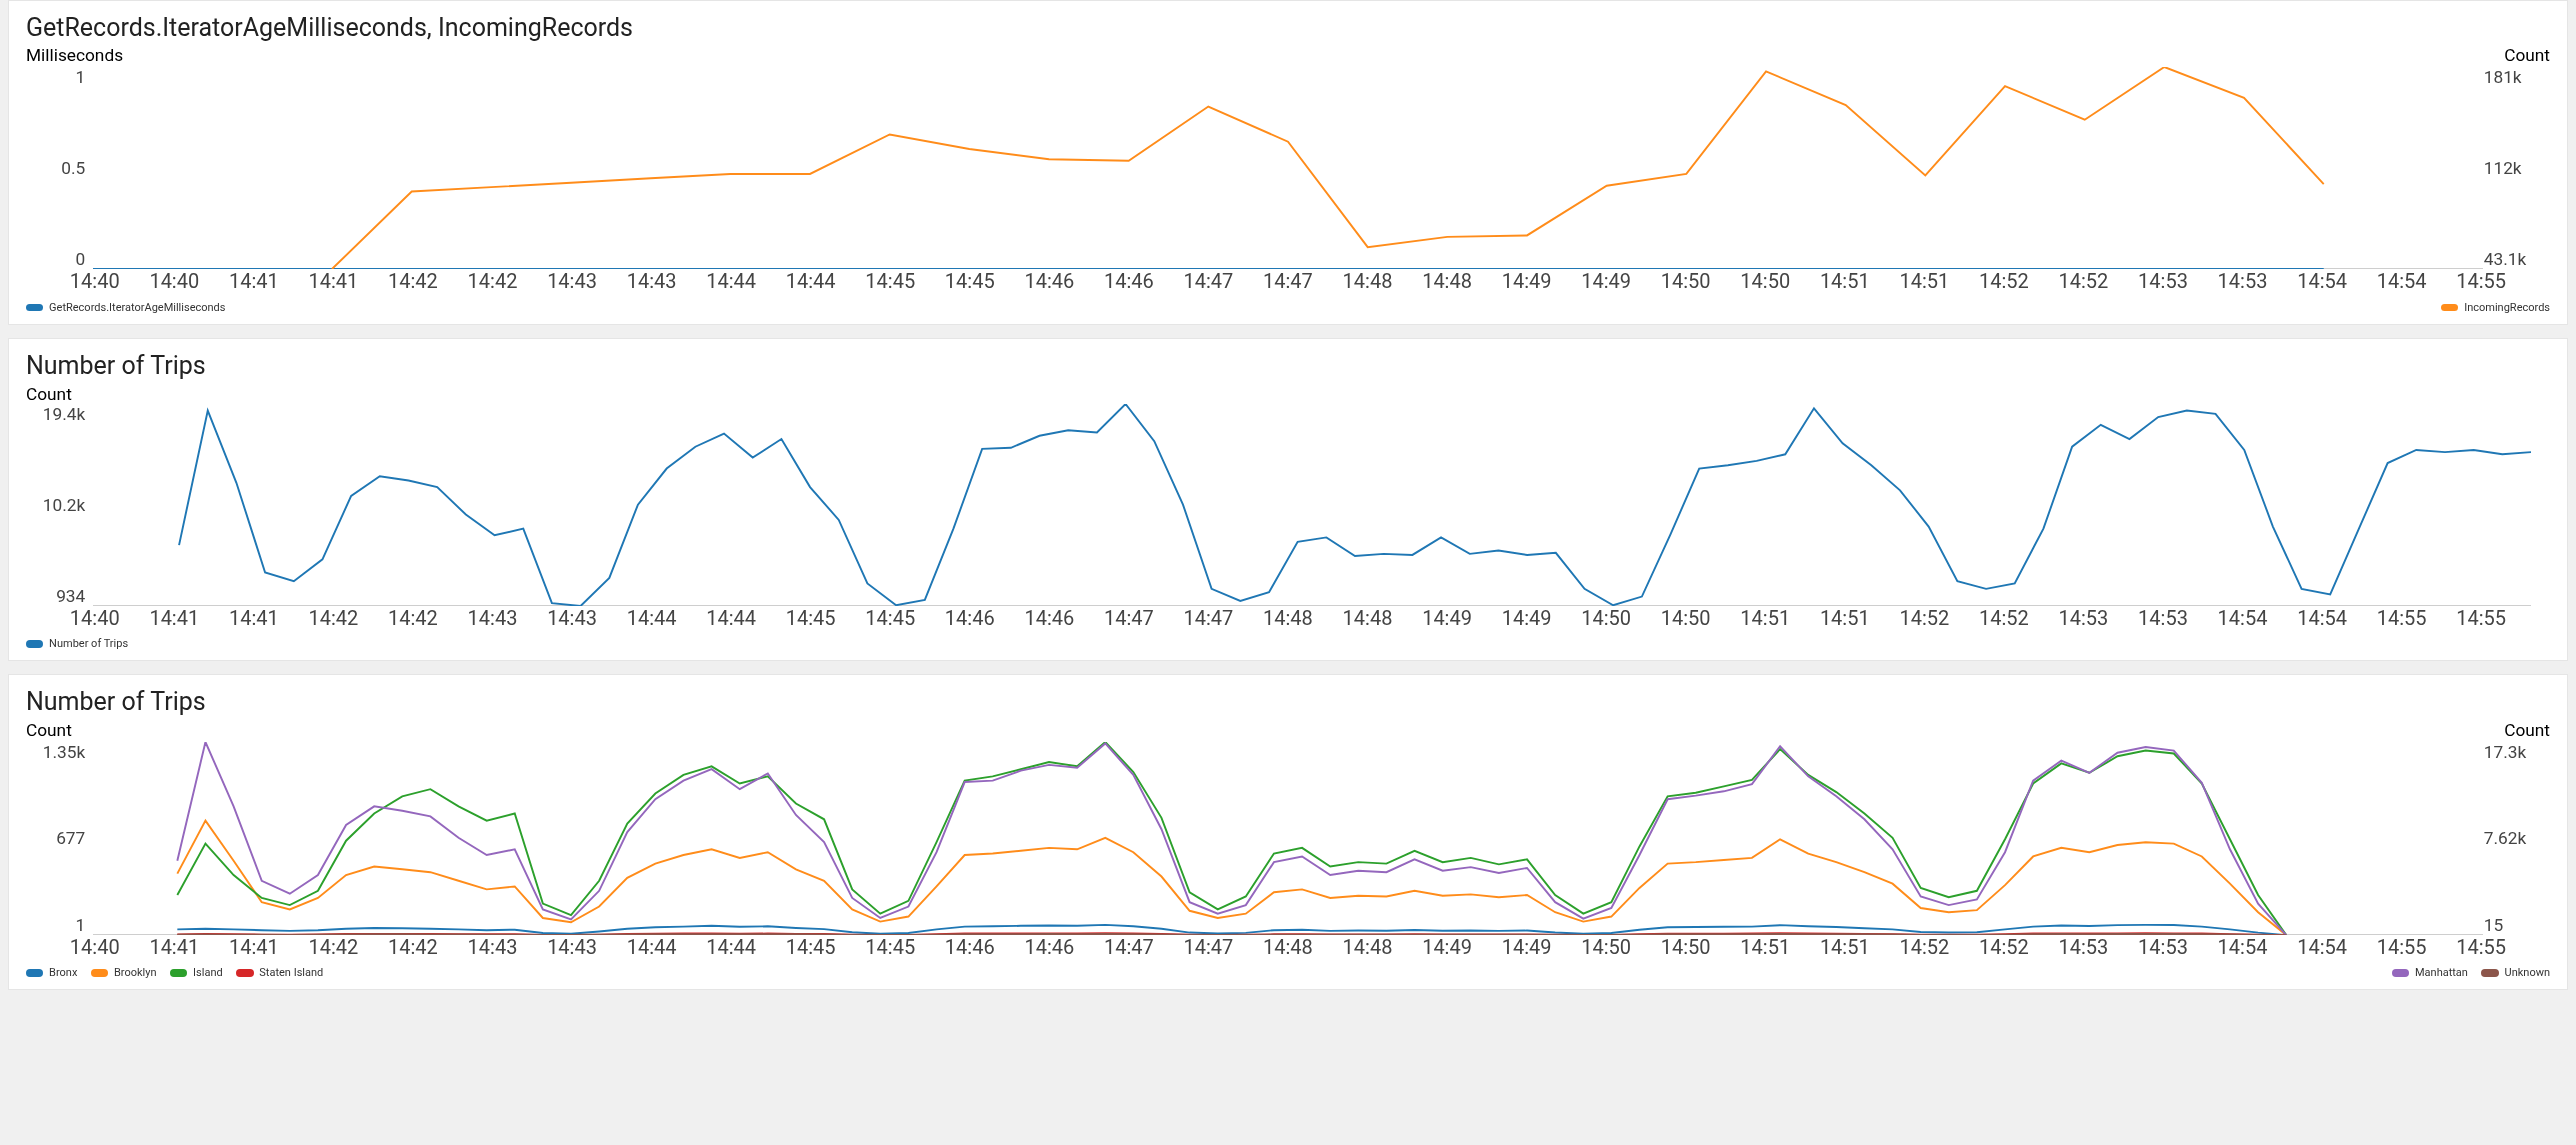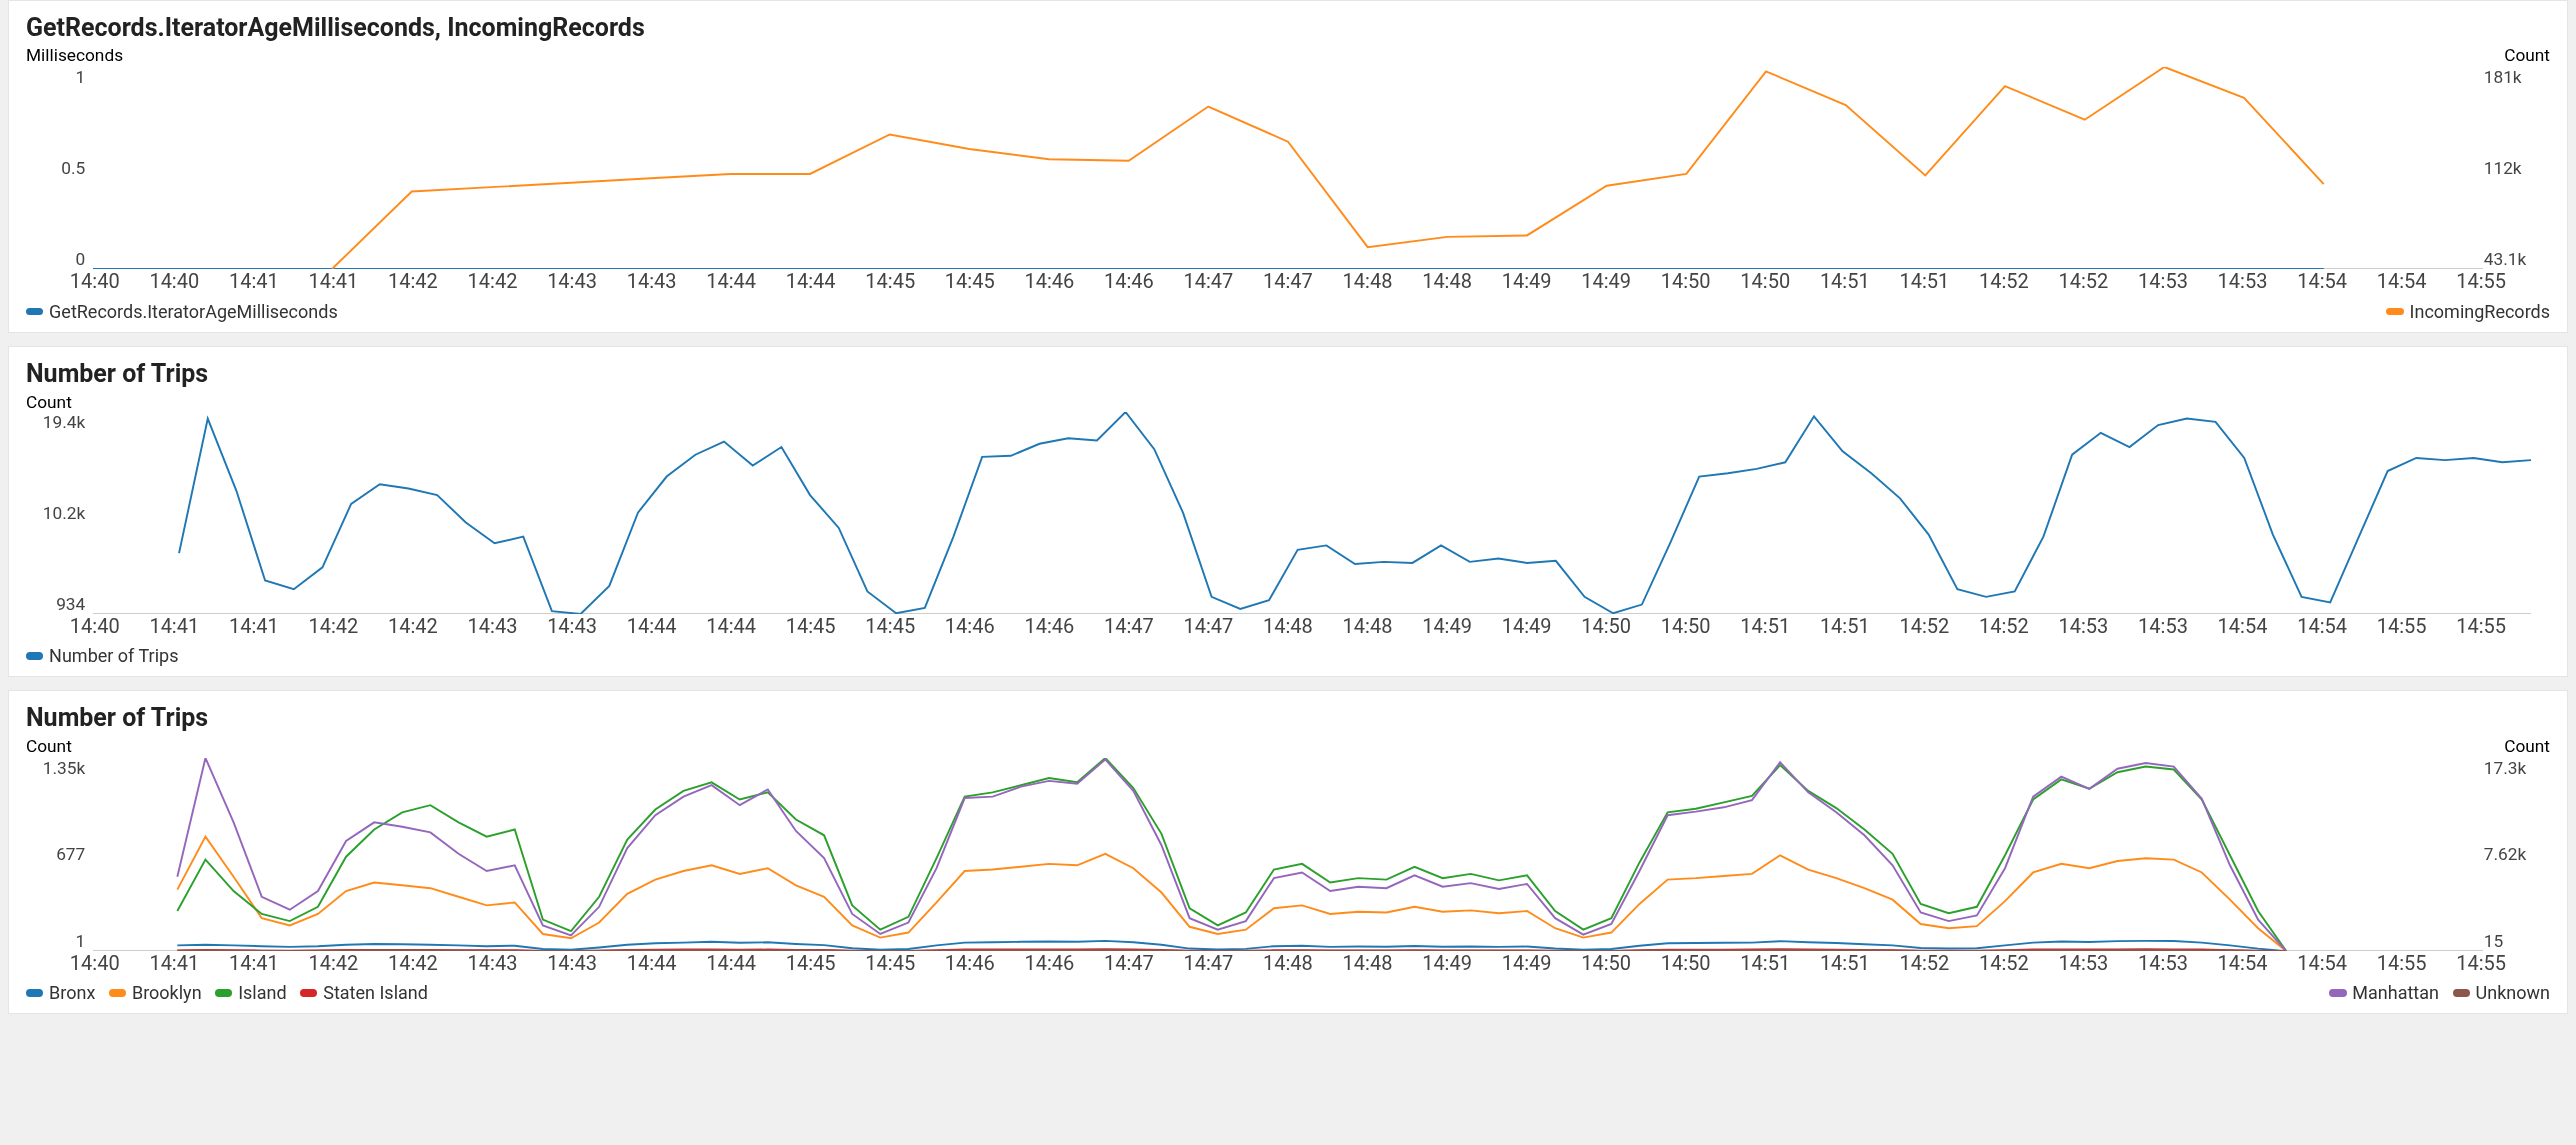--- a/index.html
+++ b/index.html
@@ -1,24 +1,24 @@
 <!DOCTYPE html>
 <html><head>
 <meta charset="utf-8">
 <style>
   * { box-sizing: border-box; margin: 0; padding: 0; }
   body { font-family: -apple-system, BlinkMacSystemFont, "Segoe UI", Roboto, Arial, sans-serif; background: #f0f0f0; padding: 0; width: 2576px; }
   .panel { background: #fff; border: 1px solid #e5e5e5; margin: 0 7.7px 13.5px 7.7px; padding: 11.6px 17.3px 9.6px 17.3px; position: relative; }
-  .panel-title { font-size: 25px; font-weight: 700; color: #222; margin-bottom: 3.9px; }
+  .panel-title { font-size: 25px; font-weight: 400; color: #222; margin-bottom: 3.9px; }
   .axis-label { font-size: 17.3px; color: #000000; }
   .chart-body { position: relative; }
   svg { display: block; }
   .x-ticks { display: flex; justify-content: space-between; font-size: 20px; color: #444; margin-top: 3.9px; }
   .x-ticks span { flex: 1; text-align: center; }
-  .legend-row { display: flex; align-items: center; font-size: 18px; color: #333; margin-top: 7.7px; }
+  .legend-row { display: flex; align-items: center; font-size: 11px; color: #333; margin-top: 7.7px; }
   .legend-row.split { justify-content: space-between; }
   .legend-cluster { display: flex; align-items: center; gap: 13.5px; }
   .legend-item { display: flex; align-items: center; gap: 5.8px; }
   .swatch { width: 17.3px; height: 7.7px; border-radius: 3.9px; display: inline-block; }
   .y-ticks-left, .y-ticks-right { position: absolute; top: 0; bottom: 0; width: 67px; display: flex; flex-direction: column; justify-content: space-between; font-size: 17.3px; color: #444; }
   .y-ticks-left { left: 0; text-align: right; padding-right: 7.7px; }
   .y-ticks-right { right: 7px; text-align: left; padding-left: 7.7px; }
   .plot-area { margin: 0 67px; position: relative; }
   .header-labels { display: flex; justify-content: space-between; margin-bottom: 1.9px; }
 </style>

